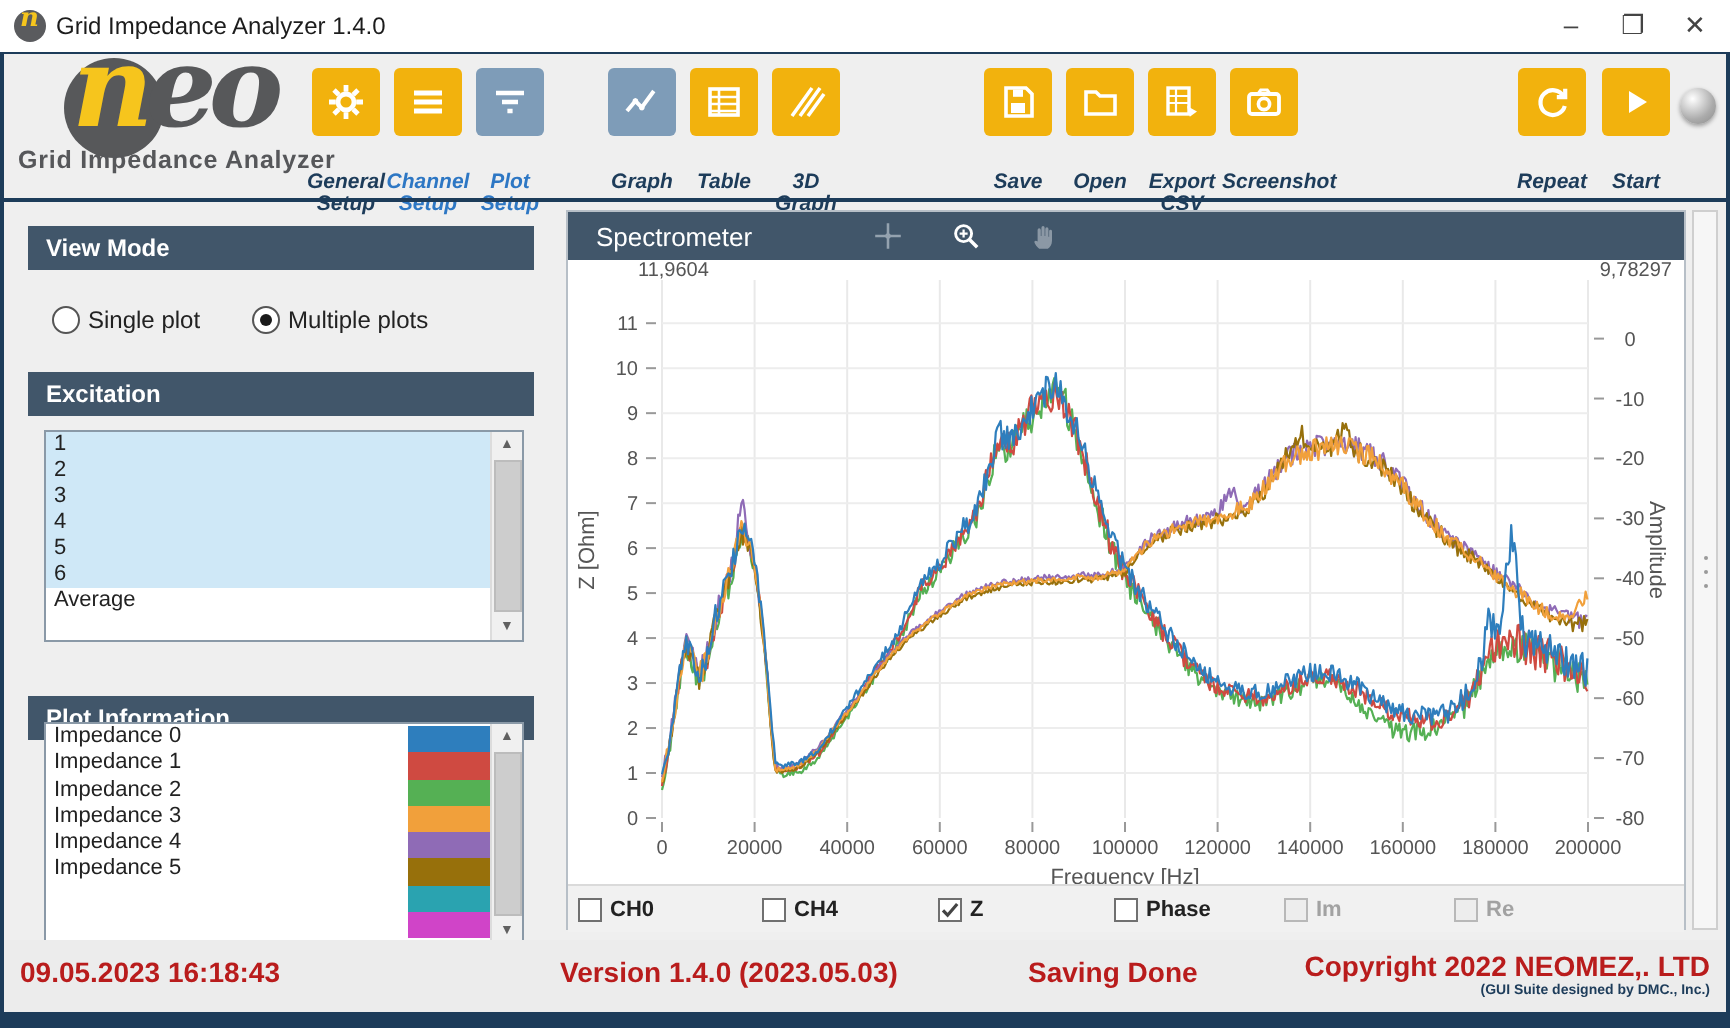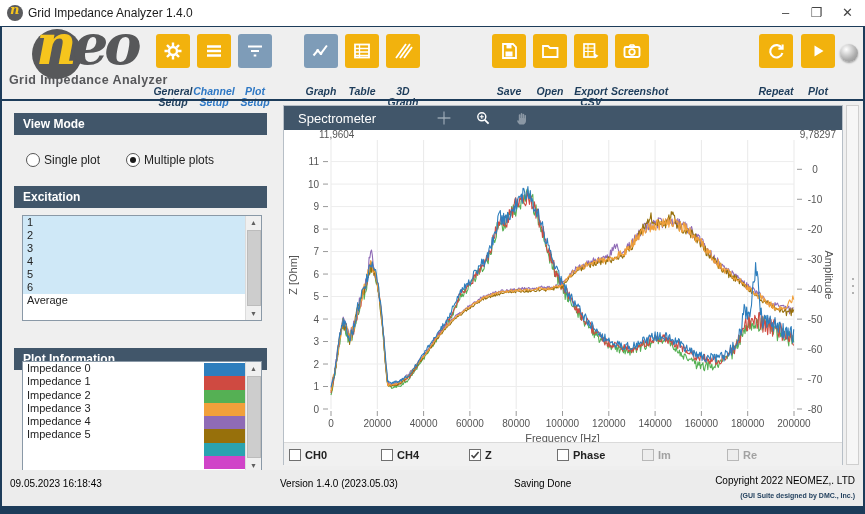--- a/index.html
+++ b/index.html
@@ -50,21 +50,21 @@
   .hicon svg{width:16px;height:16px;}
   .cb-row{position:absolute;left:0;top:336px;width:100%;height:23px;background:#f1f1f1;border-top:1px solid #dadada;display:flex;align-items:center;}
   .cbx{display:flex;align-items:center;gap:4px;font-size:11px;font-weight:bold;color:#222;cursor:pointer;}
   .cbox{width:12px;height:12px;background:#fff;border:1px solid #707070;display:flex;align-items:center;justify-content:center;box-sizing:border-box;}
   .cbx.disabled{color:#a2a2a2;cursor:default;}
   .cbx.disabled .cbox{background:#ededed;border-color:#b8b8b8;}
   .right-strip{position:absolute;left:846px;top:105px;width:13px;height:360px;background:#f6f6f6;border:1px solid #cfcfcf;box-sizing:border-box;}
   .right-strip i{position:absolute;left:5px;width:2px;height:2px;background:#9a9a9a;border-radius:50%;}
   
   .statusbar{position:absolute;left:2px;top:470px;width:861px;height:36px;background:#ececec;}
-  .sb{position:absolute;font-size:10px;font-weight:normal;color:#000000;top:8px;}
+  .sb{position:absolute;font-size:14px;font-weight:bold;color:#b91c1c;top:8px;}
   .sb-sub{position:absolute;right:8px;top:22px;font-size:7px;font-weight:bold;color:#1d3c5a;}
 </style>
 </head>
 <body>
 
 <div id="app">
 
   <div class="titlebar">
     <div class="app-icon">
         <span>n</span>
@@ -191,21 +191,21 @@
             </svg>
           </div>
           <div class="tlabel navy">Repeat</div>
         </div>
         <div class="tbtn" style="left:795px">
           <div class="tile yellow">
             <svg viewBox="0 0 20 20" style="width: 20px; height: 20px;">
               <path d="M6.5 4.5l9 5.5-9 5.5z" fill="#fff"></path>
             </svg>
           </div>
-          <div class="tlabel navy">Plot</div>
+          <div class="tlabel navy">Start</div>
         </div>
       </div>
     <div class="led"></div>
   </div>
   <div class="frame" style="left:2px;top:99px;width:861px;height:2px"></div>
 
   <div class="sec-header" style="top:113px">View Mode</div>
   <div class="radio-row" id="radio-row">
       <label class="radio">
         <span class="rdot"></span>

